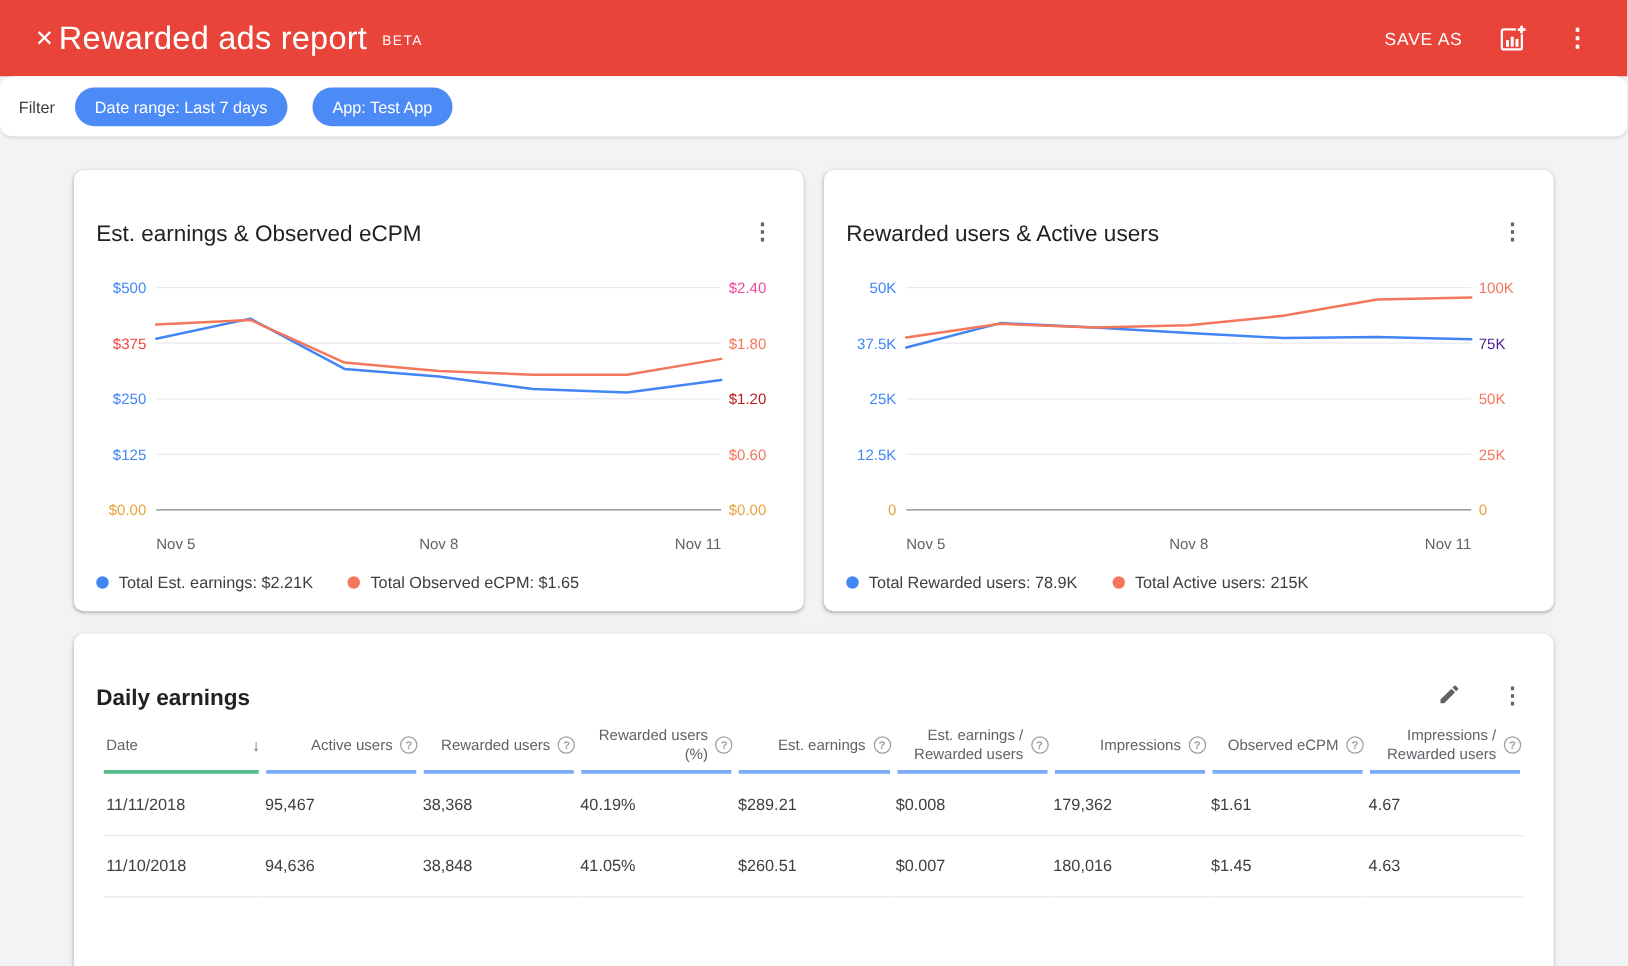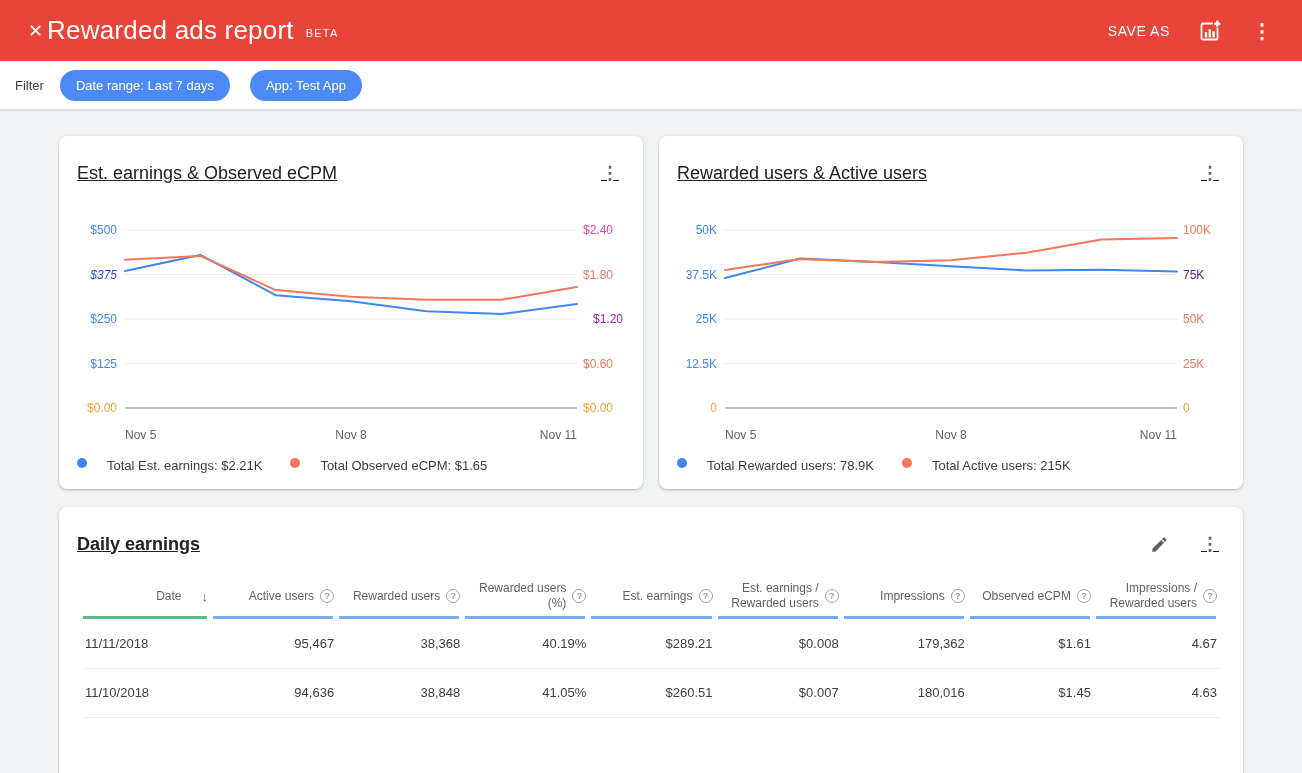--- a/index.html
+++ b/index.html
@@ -10,63 +10,63 @@
   .topbar { height:61px; background:#E8443A; display:flex; align-items:center; padding:0 26px 0 24px; color:#fff; }
   .icon-btn { background:none; border:none; color:#fff; cursor:pointer; font-size:18px; line-height:1; padding:4px; display:inline-flex; align-items:center; justify-content:center; }
   .topbar-title { font-size:26px; font-weight:400; letter-spacing:.2px; white-space:nowrap; }
   .beta { font-size:11px; letter-spacing:1.2px; margin-left:12px; margin-top:4px; font-weight:400; }
   .topbar-spacer { flex:1; }
   .saveas { background:none; border:none; color:#fff; font-size:14px; font-weight:500; letter-spacing:.6px; cursor:pointer; font-family:inherit; white-space:nowrap; }
   .addreport { margin-left:24px; }
   .topbar-kebab { font-size:20px; margin-left:22px; font-weight:700; }
 
   
-  .filterbar { height:49px; background:#fff; display:flex; align-items:center; padding-left:15px; border-bottom:1px solid #E0E0E0; box-shadow:0 1px 2px rgba(0,0,0,.08); position:relative; z-index:2; }
+  .filterbar { height:49px; background:#fff; display:flex; align-items:center; padding-left:15px; border-bottom:1px solid #E0E0E0; box-shadow:0 1px 2px rgba(0,0,0,.08); position:relative; z-index:2;border-radius:10px; }
   .filter-label { font-size:13px; color:#3C4043; margin-right:16px; }
   .chip { background:#4C8BF5; color:#fff; font-size:13px; height:31px; padding:0 16px; border-radius:16px; border:none; margin-right:20px; display:inline-flex; align-items:center; cursor:pointer; font-family:inherit; white-space:nowrap; }
 
   
   .content { padding:26px 59px 0; }
   .cards-row { display:flex; gap:16px; }
   .card { background:#fff; border-radius:8px; box-shadow:0 1px 2px rgba(60,64,67,.25), 0 1px 4px rgba(60,64,67,.12); }
   .chart-card { width:584px; height:353px; }
-  .card-head { height:62px; display:flex; align-items:center; justify-content:space-between; padding:12px 18px 0;text-decoration:underline; }
+  .card-head { height:62px; display:flex; align-items:flex-end; justify-content:space-between; padding:12px 18px 0; }
   .card-title { font-size:18px; font-weight:500; color:#202124; }
   .bold-title { font-weight:700; }
   .kebab-gray { color:#5F6368; font-size:18px; background:none; border:none; cursor:pointer; padding:2px 6px; font-weight:700; }
   .head-actions { display:flex; align-items:center; gap:22px; }
 
   
   .chart { position:relative; height:228px; margin:18px 10px 0; }
   .plot { position:absolute; top:14px; bottom:36px; left:56px; right:56px; }
   .plot svg { width:100%; height:100%; display:block; overflow:visible; }
   .ylabels { position:absolute; top:14px; bottom:36px; }
   .ylabels.left  { left:0; width:48px; text-align:right; }
   .ylabels.right { right:0; width:50px; text-align:left; }
   .ytick { position:absolute; font-size:12px; transform:translateY(-50%); width:100%; white-space:nowrap; }
   .xlabels { position:absolute; left:56px; right:56px; bottom:0; height:16px; font-size:12px; color:#5F6368; }
   .xtick { position:absolute; white-space:nowrap; }
   .legend { display:flex; gap:28px; padding:14px 18px 0; font-size:13px; color:#3C4043; align-items:center; }
-  .legend-item { display:flex; align-items:flex-start; gap:20px; }
+  .legend-item { display:flex; align-items:center; gap:8px; }
   .dot { width:10px; height:10px; border-radius:50%; display:inline-block; flex:none; }
 
   
   .table-card { margin-top:18px; height:420px; overflow:hidden; }
   table { width:1136px; margin:4px 24px 0; border-collapse:collapse; table-layout:fixed; }
   th:first-child { width:127px; }
   th { position:relative; height:46px; font-size:12px; color:#5F6368; font-weight:400; vertical-align:middle; padding:0 2px; cursor:pointer; }
   th::after { content:''; position:absolute; left:3px; right:3px; bottom:0; height:3px; background:var(--u,#7BAAF7); }
   th:first-child::after { left:0; }
   .th-inner { display:flex; align-items:center; justify-content:flex-end; gap:6px; }
-  th.left .th-inner { justify-content:flex-end;gap:20px; }
+  th.left .th-inner { justify-content:space-between;gap:20px; }
   .th-label { text-align:right; line-height:1.25; }
   th.left .th-label { text-align:left; }
   .help { width:14px; height:14px; border-radius:50%; border:1px solid #9AA0A6; color:#9AA0A6; font-size:9px; font-weight:700; display:inline-flex; align-items:center; justify-content:center; flex:none; cursor:pointer; }
   .sort { color:#5F6368; font-size:13px; }
-  td { height:49px; font-size:13px; color:#3C4043; text-align:right; padding:0 2px; border-bottom:1px solid #E8EAED; }
+  td { height:49px; font-size:13px; color:#3C4043; padding:0 2px; border-bottom:1px solid #E8EAED; }
   td:first-child { text-align:left; }
   td.partial { border-bottom:none; }
 </style>
 </head>
 <body>
 
 <header class="topbar">
   <button class="icon-btn">✕</button>
   <h1 class="topbar-title">Rewarded ads report</h1>
   <span class="beta">BETA</span>
@@ -95,40 +95,40 @@
   <div class="cards-row">
 
     <div class="card chart-card">
       <div class="card-head">
         <h2 class="card-title">Est. earnings &amp; Observed eCPM</h2>
         <button class="kebab-gray">⋮</button>
       </div>
       <div class="chart">
         <div class="ylabels left">
             <div class="ytick" style="top: 0%; color: rgb(66, 133, 244);">$500</div>
-            <div class="ytick" style="top: 25%; color: #1d4ed8; font-style: italic;">$375</div>
+            <div class="ytick" style="top: 25%; color: #ef4444;">$375</div>
             <div class="ytick" style="top: 50%; color: rgb(66, 133, 244);">$250</div>
             <div class="ytick" style="top: 75%; color: rgb(66, 133, 244);">$125</div>
             <div class="ytick" style="top: 100%; color: rgb(232, 163, 61);">$0.00</div>
           </div>
         <div class="plot">
             <svg viewBox="0 0 100 100" preserveAspectRatio="none">
               <line x1="0" x2="100" y1="0" y2="0" stroke="#E8EAED" stroke-width="1" vector-effect="non-scaling-stroke"></line>
               <line x1="0" x2="100" y1="25" y2="25" stroke="#E8EAED" stroke-width="1" vector-effect="non-scaling-stroke"></line>
               <line x1="0" x2="100" y1="50" y2="50" stroke="#E8EAED" stroke-width="1" vector-effect="non-scaling-stroke"></line>
               <line x1="0" x2="100" y1="75" y2="75" stroke="#E8EAED" stroke-width="1" vector-effect="non-scaling-stroke"></line>
               <line x1="0" x2="100" y1="100" y2="100" stroke="#80868B" stroke-width="1" vector-effect="non-scaling-stroke"></line>
               <polyline points="0.00,23.00 16.67,14.00 33.33,36.60 50.00,40.00 66.67,45.60 83.33,47.20 100.00,41.60" fill="none" stroke="#4285F4" stroke-width="2" stroke-linejoin="round" stroke-linecap="round" vector-effect="non-scaling-stroke"></polyline>
               <polyline points="0.00,16.67 16.67,14.58 33.33,33.75 50.00,37.50 66.67,39.17 83.33,39.17 100.00,32.08" fill="none" stroke="#F4765B" stroke-width="2" stroke-linejoin="round" stroke-linecap="round" vector-effect="non-scaling-stroke"></polyline>
             </svg>
           </div>
         <div class="ylabels right">
             <div class="ytick" style="top: 0%; color: #ec4899;">$2.40</div>
             <div class="ytick" style="top: 25%; color: rgb(244, 118, 91);">$1.80</div>
-            <div class="ytick" style="top: 50%; color: #a21caf; text-align: center;">$1.20</div>
+            <div class="ytick" style="top: 50%; color: #b91c1c;">$1.20</div>
             <div class="ytick" style="top: 75%; color: rgb(244, 118, 91);">$0.60</div>
             <div class="ytick" style="top: 100%; color: rgb(232, 163, 61);">$0.00</div>
           </div>
         <div class="xlabels">
             <div class="xtick" style="left: 0px;">Nov 5</div>
             <div class="xtick" style="left: 50%; transform: translateX(-50%);">Nov 8</div>
             <div class="xtick" style="right: 0px;">Nov 11</div>
           </div>
       </div>
       <div class="legend">

